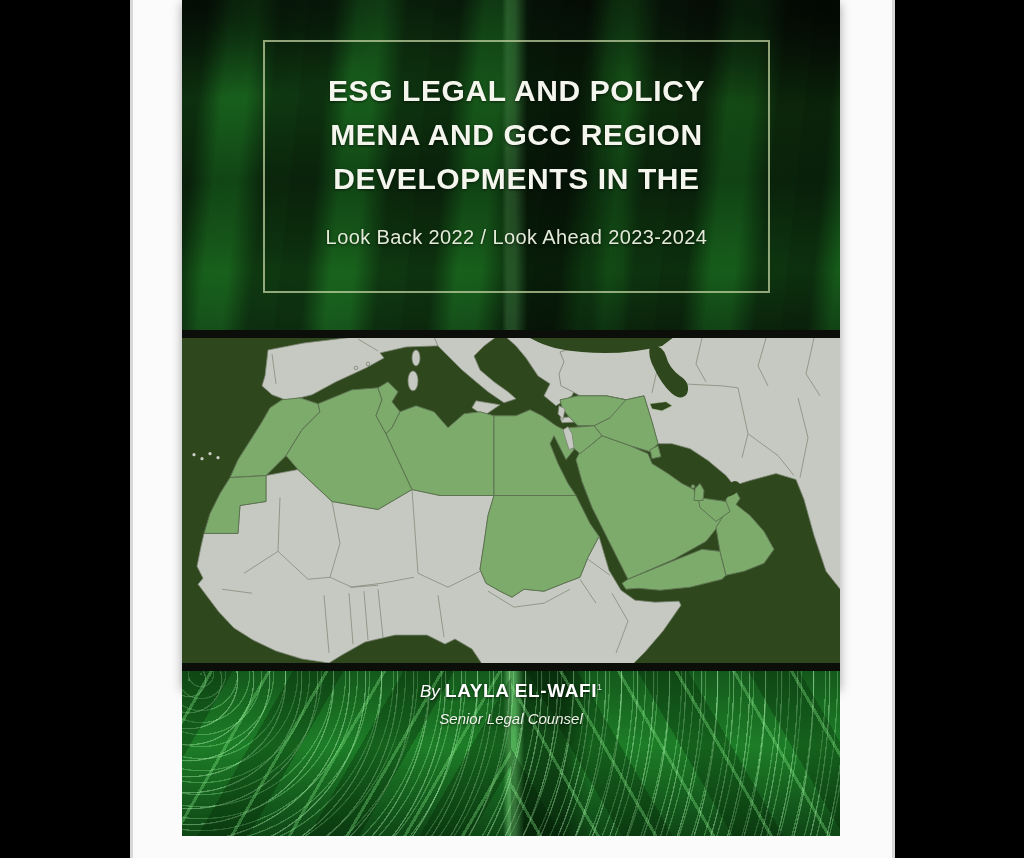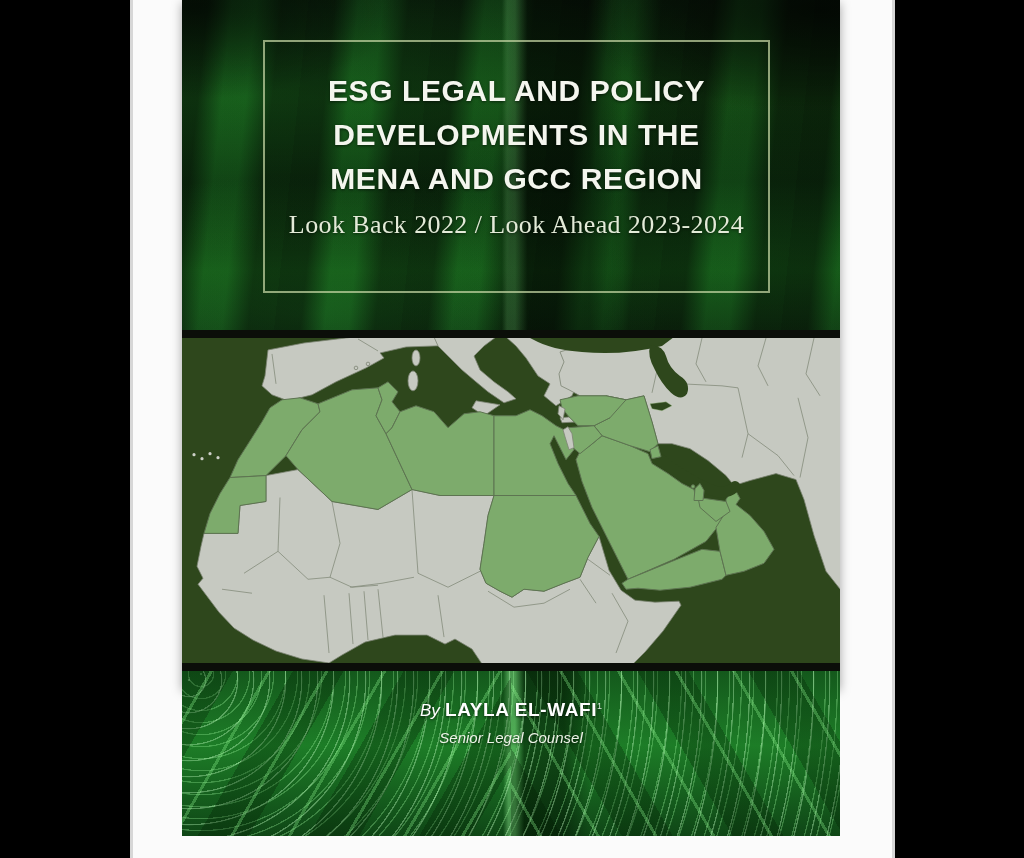--- a/index.html
+++ b/index.html
@@ -19,22 +19,22 @@
       radial-gradient(120% 80% at 15% 28%, rgba(35,160,50,.28), transparent 60%),
       radial-gradient(110% 90% at 88% 78%, rgba(30,140,45,.20), transparent 55%),
       radial-gradient(90% 70% at 20% 95%, rgba(45,185,60,.25), transparent 60%),
       linear-gradient(180deg,#0a1d0b 0%,#113a10 30%,#0b270c 55%,#124412 82%,#0d280e 100%);
   }
   .title-box{position:absolute;left:81px;top:40px;width:507px;height:253px;box-sizing:border-box;
     border:2px solid rgba(197,214,164,.72);display:flex;flex-direction:column;align-items:center;
     padding-top:27px;}
   .title-line{color:#f4f6ee;font-weight:700;font-size:30px;line-height:44px;letter-spacing:.6px;
     text-shadow:0 1px 3px rgba(0,0,0,.55);white-space:nowrap;}
-  .subtitle{margin-top:9px;color:#e3ebd8;font-weight:400;font-size:26px;letter-spacing:.4px;
-    text-shadow:0 1px 3px rgba(0,0,0,.55);white-space:nowrap;font-family:Liberation Serif, serif;}
+  .subtitle{margin-top:25px;color:#e3ebd8;font-weight:400;font-size:20px;letter-spacing:.4px;
+    text-shadow:0 1px 3px rgba(0,0,0,.55);white-space:nowrap;}
   
   .sep{height:8px;background:#0b0e09;}
   
   .map-band{position:relative;height:325px;overflow:hidden;background:#2e471c;}
   .map-band svg{display:block;width:658px;height:325px;}
   .land{fill:#c6c9c1;stroke:#7c8474;stroke-width:.8;}
   .mena{fill:#7dab6c;stroke:#5d7351;stroke-width:1;stroke-linejoin:round;}
   .sea{fill:#2e471c;}
   .gline{fill:none;stroke:#848b7b;stroke-width:.8;}
   .isle{fill:#cdd0c8;}
@@ -47,41 +47,41 @@
       linear-gradient(180deg,#14591c 0%,#1d7d27 45%,#0f4616 100%);
   }
   .leaf-bottom::before{content:"";position:absolute;top:0;bottom:0;left:0;right:50%;
     background:
       repeating-linear-gradient(120deg, transparent 0 24px, rgba(150,255,150,.30) 24px 27px, transparent 27px 50px),
       repeating-linear-gradient(120deg, rgba(0,25,0,.28) 0 44px, transparent 44px 96px);}
   .leaf-bottom::after{content:"";position:absolute;top:0;bottom:0;left:50%;right:0;
     background:
       repeating-linear-gradient(60deg, transparent 0 24px, rgba(150,255,150,.30) 24px 27px, transparent 27px 50px),
       repeating-linear-gradient(60deg, rgba(0,25,0,.28) 0 44px, transparent 44px 96px);}
-  .author-block{position:absolute;left:0;right:0;top:28px;text-align:center;z-index:2;
+  .author-block{position:absolute;left:0;right:0;top:9px;text-align:center;z-index:2;
     color:#fff;text-shadow:0 1px 3px rgba(0,0,0,.65);}
   .author-line{font-size:19px;}
   .author-prefix{font-style:italic;font-weight:400;font-size:17px;}
   .author-name{font-weight:700;letter-spacing:.6px;}
   .author-sup{font-size:9px;vertical-align:super;opacity:.85;}
   .author-role{margin-top:8px;font-style:italic;font-size:15px;color:#eef4e8;}
 </style>
 </head>
 <body>
 
 <div class="stage">
   <div class="gutter"></div>
 
   <div class="page">
 
     <div class="leaf-top">
       <div class="title-box">
         <div class="title-line">ESG LEGAL AND POLICY</div>
+        <div class="title-line">MENA AND GCC REGION</div>
         <div class="title-line">DEVELOPMENTS IN THE</div>
-        <div class="title-line">MENA AND GCC REGION</div>
         <div class="subtitle">Look Back 2022 / Look Ahead 2023-2024</div>
       </div>
     </div>
 
     <div class="sep"></div>
 
     <div class="map-band">
       <svg viewBox="0 0 658 326" preserveAspectRatio="none">
         <rect class="sea" x="0" y="0" width="658" height="326"></rect>
 

